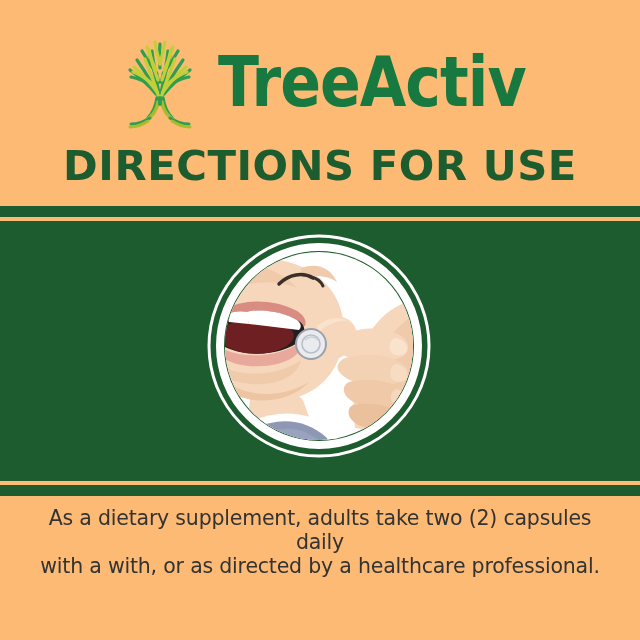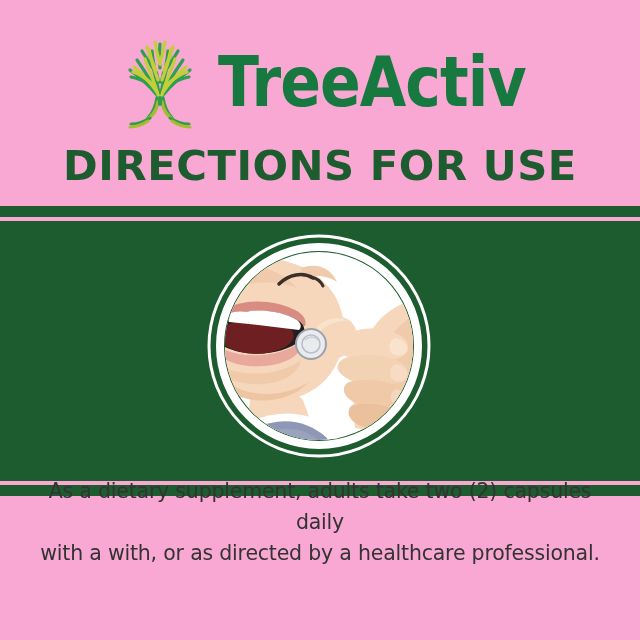--- a/index.html
+++ b/index.html
@@ -3,21 +3,21 @@
 <meta charset="utf-8">
 <style>
   html,body{margin:0;padding:0;}
   body{
     width:640px;height:640px;
     background:#ffffff;
     font-family:"Liberation Sans", sans-serif;
     overflow:hidden;
     position:relative;
   }
-  .page{position:relative;width:640px;height:640px;background:#f9a8d4;}
+  .page{position:relative;width:640px;height:640px;background:#fdba74;}
 
   
   .logo-row{
     position:absolute;left:0;top:22px;width:640px;height:115px;
     display:flex;align-items:center;justify-content:center;gap:4px;
   }
   .logo-mark{width:112px;height:112px;flex:0 0 auto;}
   .logo-word{
     font-family:"DejaVu Sans", sans-serif;
     font-size:62px;
@@ -56,25 +56,25 @@
   }
 
   
   .circle-wrap{
     position:absolute;left:205px;top:232px;width:228px;height:228px;
   }
   .circle-wrap svg{display:block;width:228px;height:228px;}
 
   
   .body-text{
-    position:absolute;left:40px;top:476px;width:560px;
+    position:absolute;left:40px;top:506px;width:560px;
     text-align:center;
     font-family:"DejaVu Sans", sans-serif;
     font-size:20.5px;
-    line-height:31px;
+    line-height:24px;
     color:#333333;
     letter-spacing:-0.2px;
   }
   .body-text .l{display:block;}
 </style>
 </head>
 <body>
 
 <div class="page">
 

